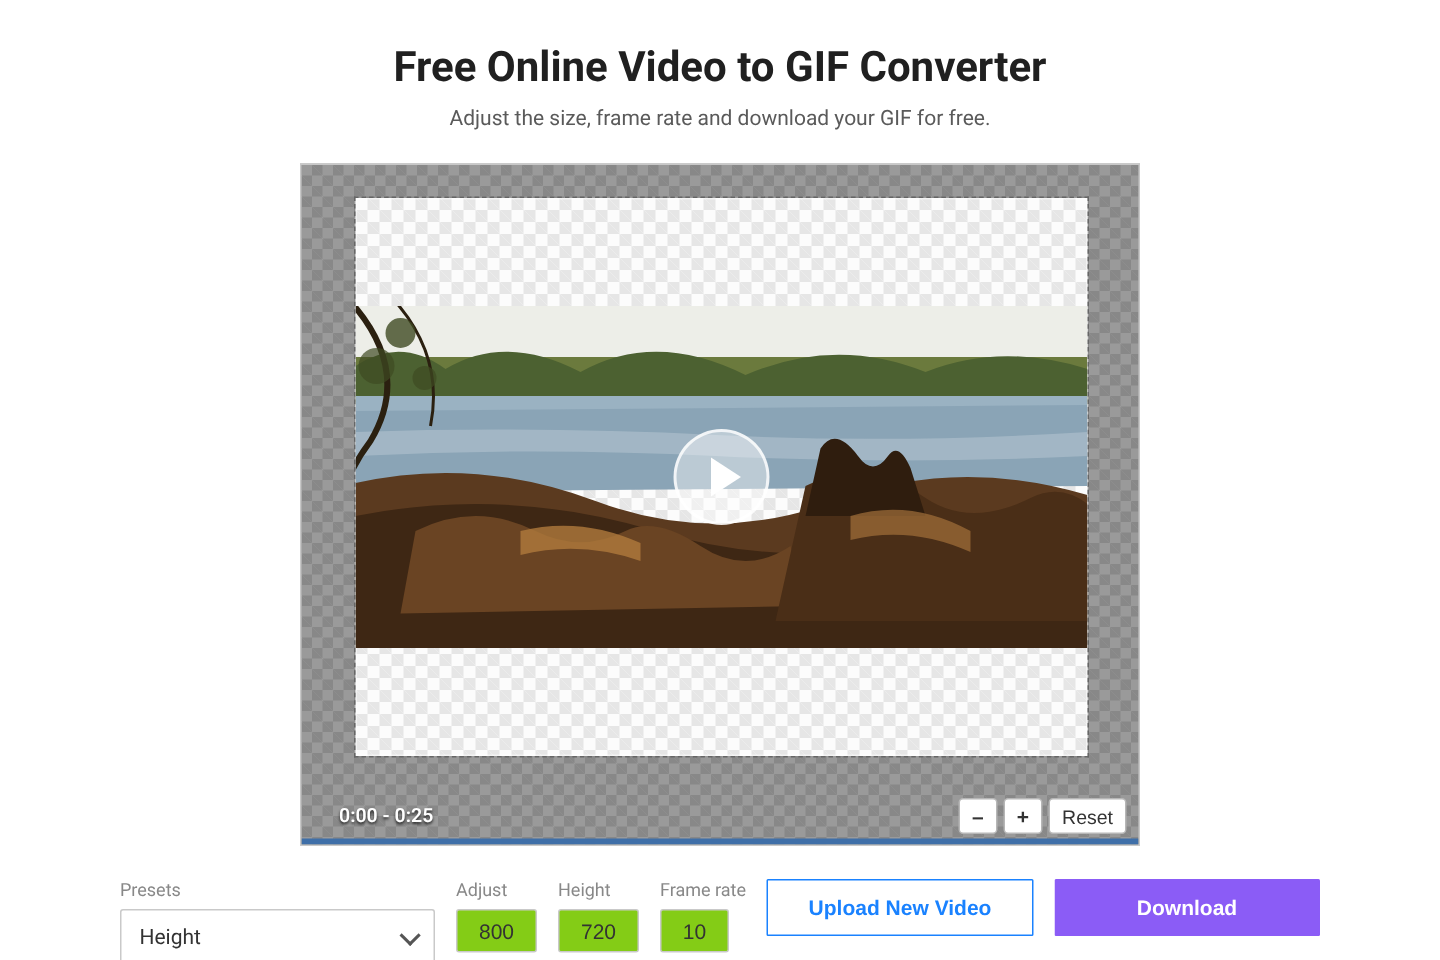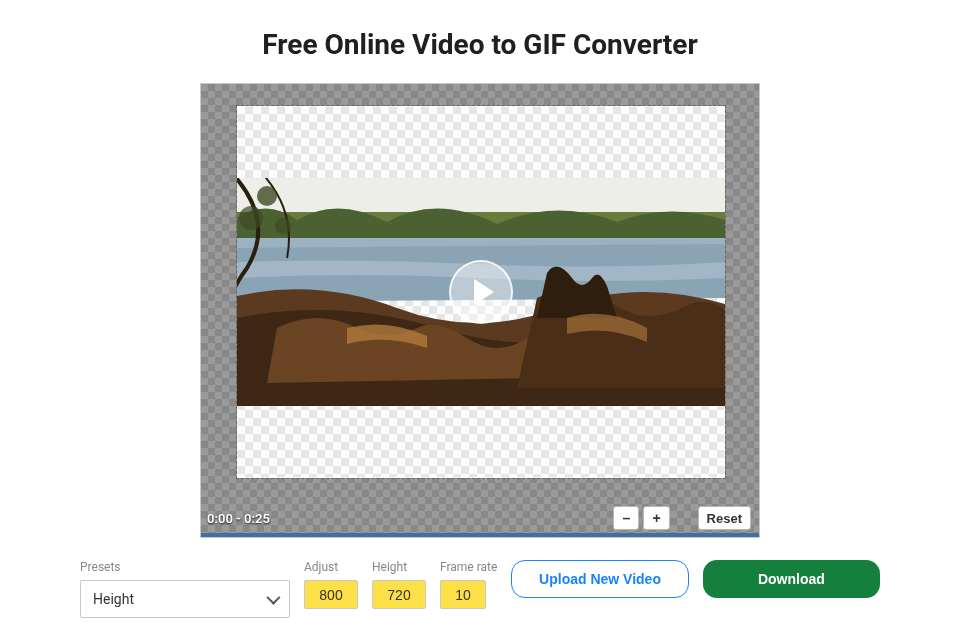--- a/index.html
+++ b/index.html
@@ -88,21 +88,21 @@
     margin-left: 5px;
   }
   .footerbar {
     position: absolute;
     left: 0; right: 0; bottom: 0;
     height: 32px;
     background: rgba(0,0,0,0.0);
     display: flex;
     align-items: center;
     justify-content: space-between;
-    padding: 0 8px 6px 6px;
+    padding: 0 8px 6px 25px;
   }
   .time-range {
     color: #fff;
     font-size: 13px;
     font-weight: 600;
     text-shadow: 0 1px 2px rgba(0,0,0,.8);
   }
   .zoom-controls {
     display: flex;
     gap: 4px;
@@ -116,21 +116,21 @@
     padding: 0 8px;
     font-size: 14px;
     font-weight: 600;
     color: #333;
     cursor: pointer;
     display: flex;
     align-items: center;
     justify-content: center;
     line-height: 1;
   }
-  .zoom-btn.reset { font-weight: 700; font-size: 13px; margin-left: 24px; }
+  .zoom-btn.reset { font-weight: 400; font-size: 13px; }
   .progress {
     position: absolute;
     left: 0; right: 0; bottom: 0;
     height: 4px;
     background: #3f6fa8;
   }
 
   .controls-row {
     display: flex;
     gap: 14px;
@@ -162,57 +162,58 @@
     transform: rotate(45deg) translateY(-2px);
   }
   .num-input {
     border: 1px solid #c9c9c9;
     border-radius: 2px;
     height: 29px;
     width: 54px;
     text-align: center;
     font-size: 14px;
     color: #333;
-    background: #fde047;
+    background: #84cc16;
   }
   .btn {
     height: 38px;
-    border-radius: 14px;
+    border-radius: 1px;
     border: 1px solid transparent;
     font-size: 14px;
     font-weight: 600;
     cursor: pointer;
     display: flex;
     align-items: center;
     justify-content: center;
     padding: 0 16px;
   }
   .btn-outline {
     background: #fff;
     border-color: #1a82ff;
     color: #1a82ff;
   }
   .btn-primary {
-    background: #15803d;
+    background: #8b5cf6;
     color: #fff;
   }
 
   .estimate {
     text-align: right;
     font-size: 11px;
     color: #444;
     padding: 10px 80px 0 0;
   }
 </style>
 </head>
 <body>
 
 <div class="page">
 
   <h1 class="title">Free Online Video to GIF Converter</h1>
+  <p class="subtitle">Adjust the size, frame rate and download your GIF for free.</p>
 
   <div class="preview-frame">
     <div class="crop-area">
       <div class="video-still">
         <svg viewBox="0 0 488 228" preserveAspectRatio="xMidYMid slice">
 
           <rect x="0" y="0" width="488" height="90" fill="#edeee8"></rect>
 
           <rect x="0" y="34" width="488" height="30" fill="#6b7a3d"></rect>
           <path d="M0 40 Q30 20 60 42 Q100 18 150 44 Q200 16 260 46 Q320 20 380 44 Q430 24 488 42 L488 66 L0 66 Z" fill="#4c6131"></path>

